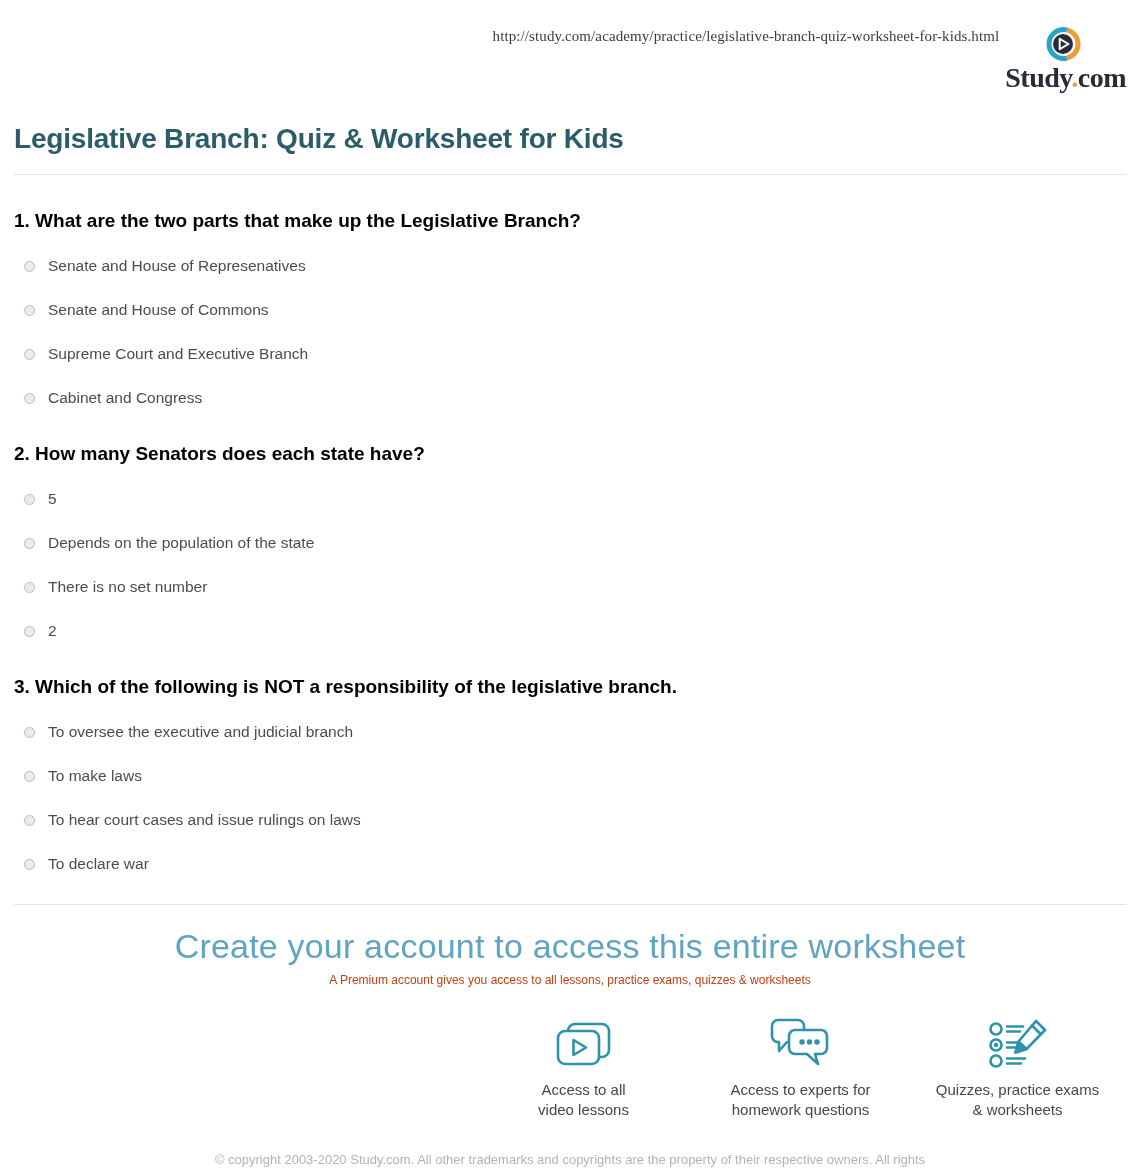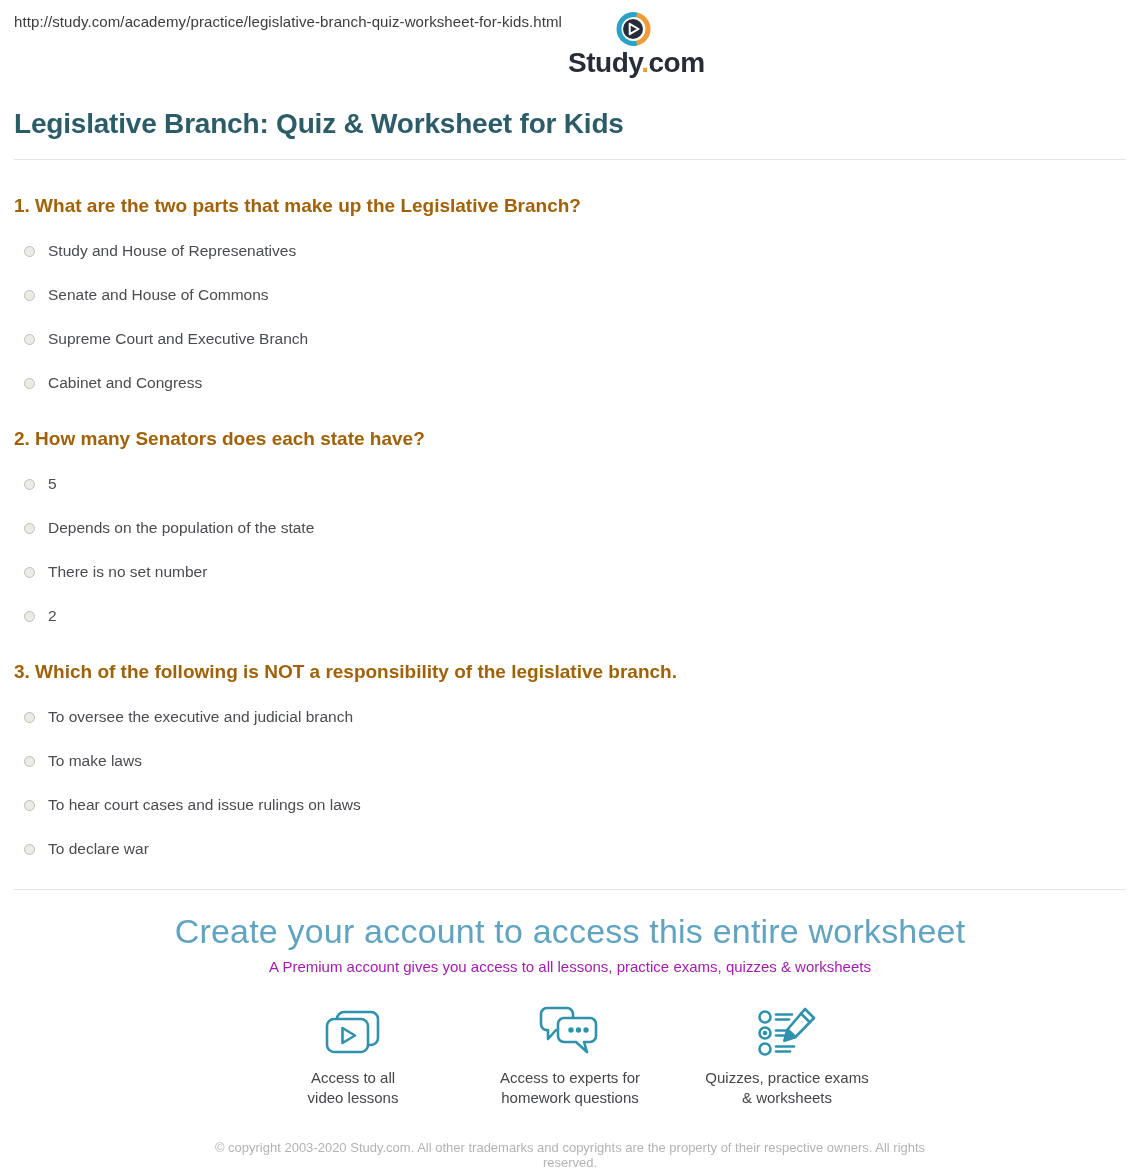--- a/index.html
+++ b/index.html
@@ -8,22 +8,23 @@
     width: 1140px; height: 1169px;
     font-family: "Liberation Sans", sans-serif;
     color: #46484c;
     overflow: hidden;
     position: relative;
   }
   .page { padding: 0 14px; }
 
   
   .header {
-    display: flex; justify-content: flex-start; align-items: flex-start;
-    padding-top: 11px;
+    display: flex; justify-content: flex-end; align-items: flex-start;
+    padding-top: 26px;
+    font-family: Liberation Serif, serif;
   }
   .url-text {
     font-size: 15px; color: #3c3c3c; padding-top: 2px;
     letter-spacing: 0.1px;
   }
   .logo { display: flex; align-items: center; cursor: pointer; flex-direction: column; }
   .logo-text { font-size: 28px; font-weight: bold; color: #272c37; letter-spacing: -0.5px; margin-left: 6px; }
   .logo-text .dot { color: #f09c36; }
 
   
@@ -33,21 +34,21 @@
     letter-spacing: -0.2px;
   }
   .rule {
     border: none; border-top: 1px solid #e4e4e4;
     margin-top: 19px;
   }
 
   
   .question-title {
     margin-top: 35px;
-    font-size: 19px; font-weight: bold; color: #a16207;
+    font-size: 19px; font-weight: bold; color: #000000;
   }
   .option {
     display: flex; align-items: center;
     margin-top: 24px; margin-left: 10px;
     line-height: 20px; cursor: pointer;
   }
   .radio {
     width: 11px; height: 11px; flex: 0 0 11px;
     border-radius: 50%;
     background: #edebe7;
@@ -63,25 +64,25 @@
 
   
   .cta { text-align: center; }
   .cta-title {
     margin-top: 22px;
     font-size: 34px; font-weight: normal; color: #60a4c1;
     letter-spacing: 0.2px;
   }
   .cta-subtitle {
     margin-top: 7px;
-    font-size: 15px; color: #a21caf;
+    font-size: 12px; color: #c2410c;
   }
   .features {
     margin-top: 30px;
-    display: flex; justify-content: center; align-items: flex-start;
+    display: flex; justify-content: flex-end; align-items: flex-start;
   }
   .feature { width: 217px; text-align: center; }
   .feature-icon { height: 54px; display: flex; align-items: flex-end; justify-content: center; }
   .feature-label {
     margin-top: 9px;
     font-size: 15px; color: #44464a; line-height: 20px;
     white-space: pre-line;
   }
   .copyright {
     margin: 32px auto 0;
@@ -115,21 +116,21 @@
     </div>
   </div>
 
   <h1 class="page-title">Legislative Branch: Quiz &amp; Worksheet for Kids</h1>
   <hr class="rule">
 
   <div>
     <h2 class="question-title">1. What are the two parts that make up the Legislative Branch?</h2>
     <div class="option">
       <span class="radio"></span>
-      <span class="option-label">Study and House of Represenatives</span>
+      <span class="option-label">Senate and House of Represenatives</span>
     </div>
     <div class="option">
       <span class="radio"></span>
       <span class="option-label">Senate and House of Commons</span>
     </div>
     <div class="option">
       <span class="radio"></span>
       <span class="option-label">Supreme Court and Executive Branch</span>
     </div>
     <div class="option">

